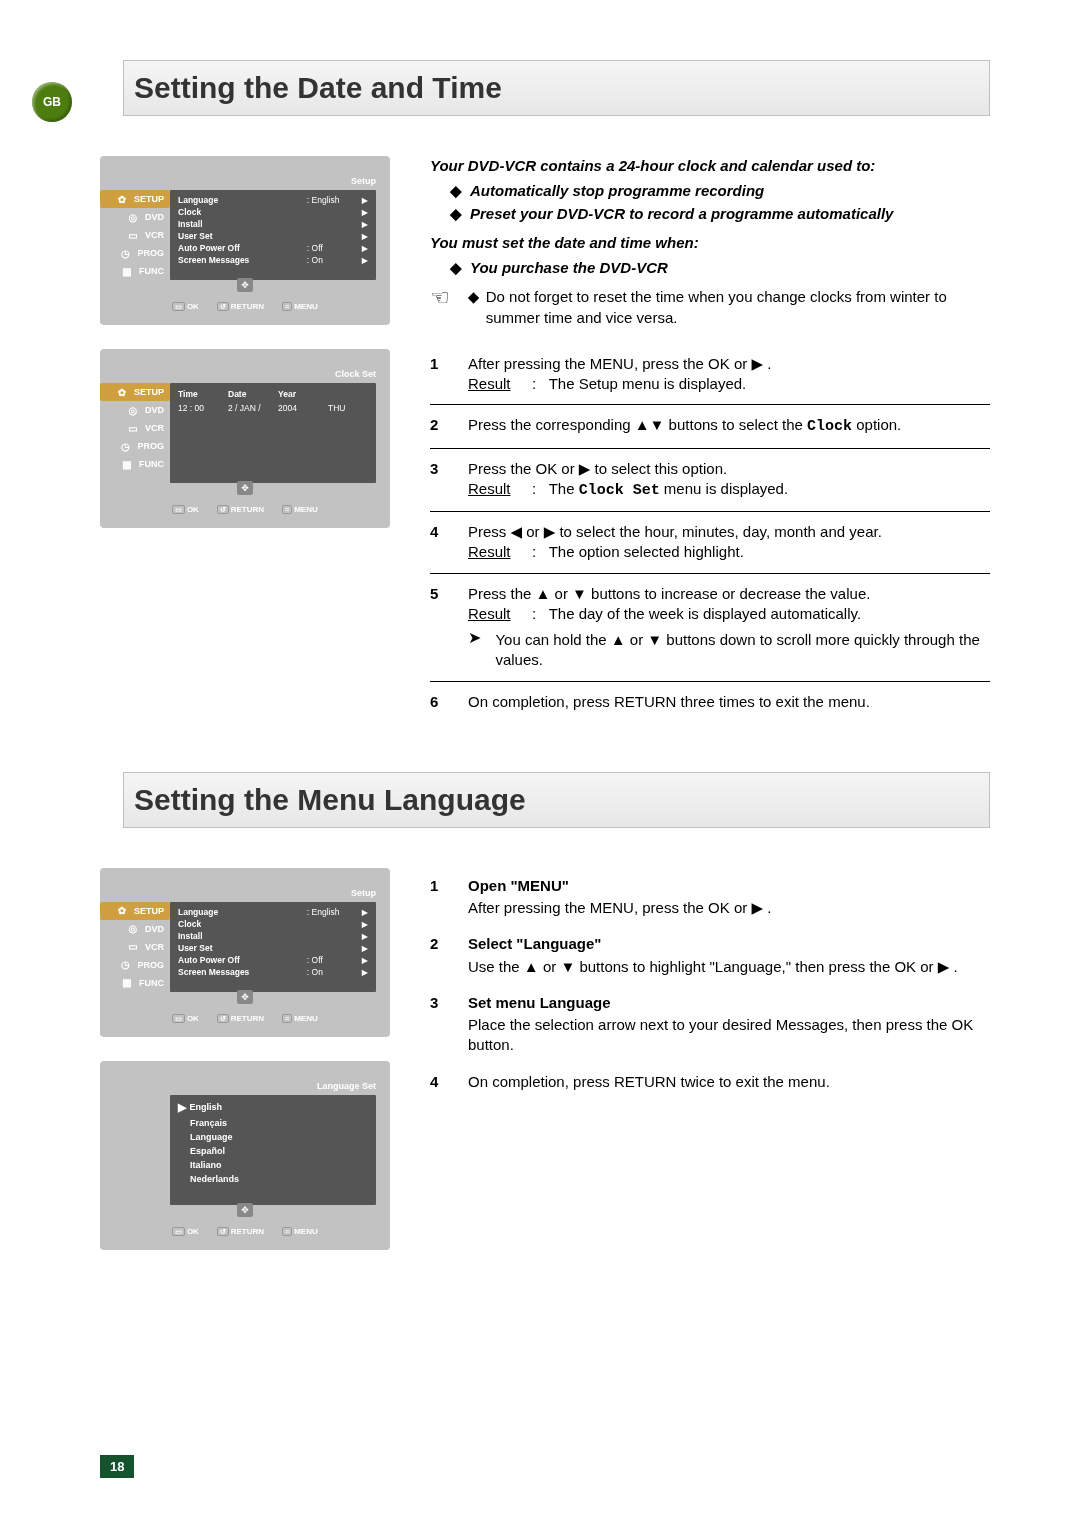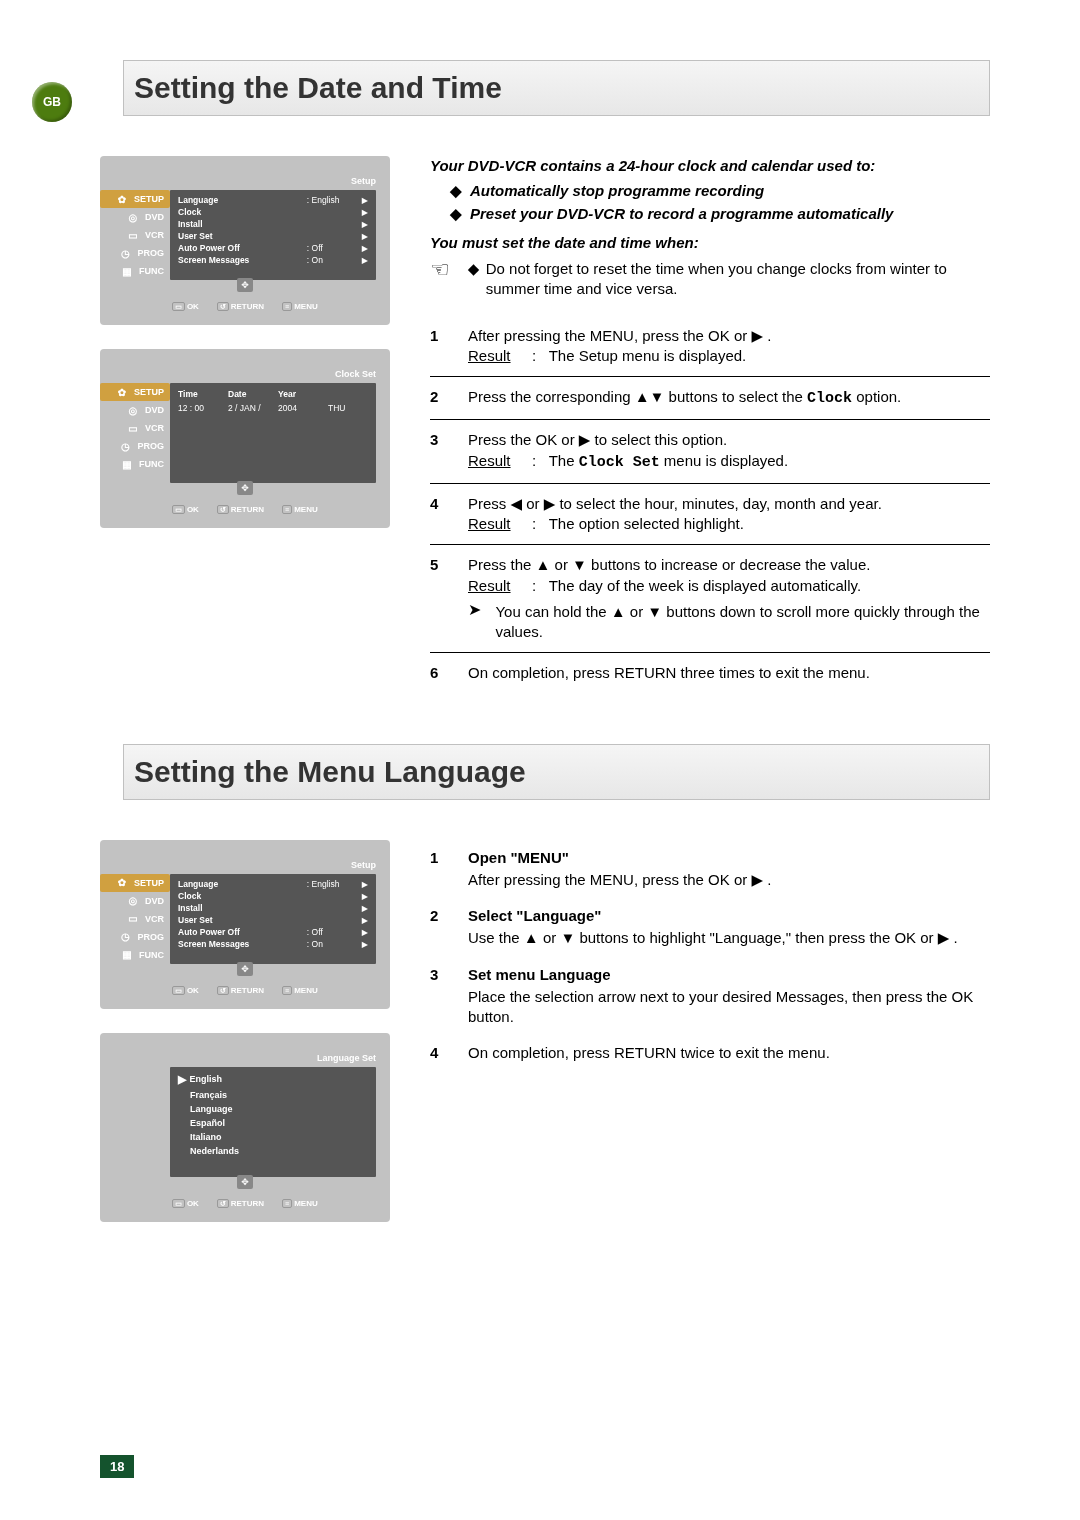--- a/index.html
+++ b/index.html
@@ -283,20 +283,23 @@
 
   </div>
 
   <div class="right-col">
     <div class="intro-line">Your DVD-VCR contains a 24-hour clock and calendar used to:</div>
     <ul class="diamond-list">
       <li>Automatically stop programme recording</li>
       <li>Preset your DVD-VCR to record a programme automatically</li>
     </ul>
     <div class="intro-line">You must set the date and time when:</div>
+    <ul class="diamond-list">
+      <li>You purchase the DVD-VCR</li>
+    </ul>
     <div class="note-row">
       <span class="hand-icon">☞</span>
       <ul class="note-list">
           <li>Do not forget to reset the time when you change clocks from winter to summer time and vice versa.</li>
         </ul>
     </div>
 
     <ul class="steps">
       <li>
         <span class="num">1</span>

